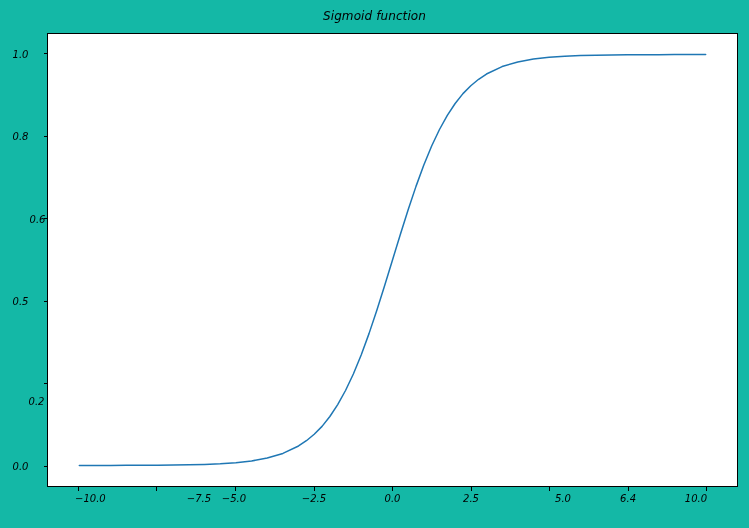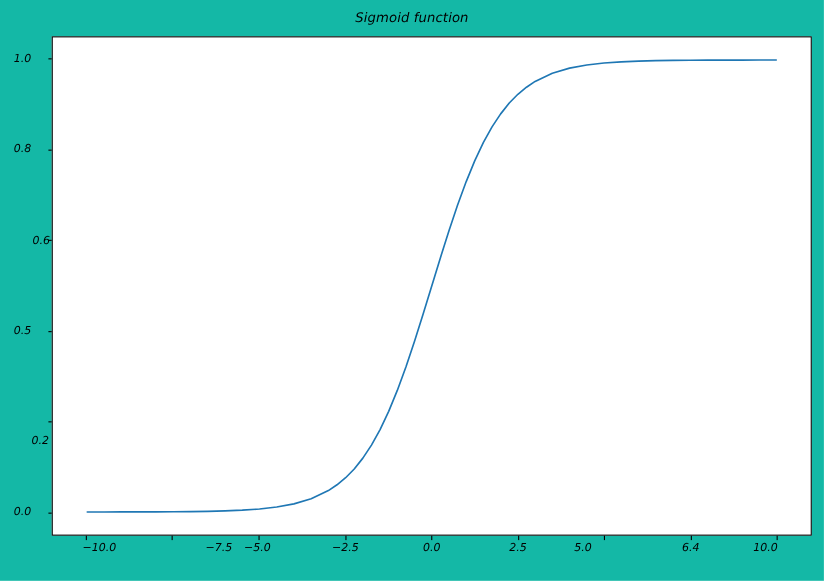--- a/index.html
+++ b/index.html
@@ -111,20 +111,20 @@
       <div class="tick-label xtick-label" style="left: 159px; top: 493px; margin-left: 40px;">−7.5</div>
       <div class="tick-mark xtick-mark" style="left: 235.005px; top: 487px;"></div>
       <div class="tick-label xtick-label" style="left: 234px; top: 493px;">−5.0</div>
       <div class="tick-mark xtick-mark" style="left: 313.527px; top: 487px;"></div>
       <div class="tick-label xtick-label" style="left: 313.977px; top: 493px;">−2.5</div>
       <div class="tick-mark xtick-mark" style="left: 392.05px; top: 487px;"></div>
       <div class="tick-label xtick-label" style="left: 392.5px; top: 493px;">0.0</div>
       <div class="tick-mark xtick-mark" style="left: 470.573px; top: 487px;"></div>
       <div class="tick-label xtick-label" style="left: 471.023px; top: 493px;">2.5</div>
       <div class="tick-mark xtick-mark" style="left: 549.095px; top: 487px;"></div>
-      <div class="tick-label xtick-label" style="left: 530px; top: 493px;">5.0</div>
+      <div class="tick-label xtick-label" style="left: 563px; top: 493px;">5.0</div>
       <div class="tick-mark xtick-mark" style="left: 627.618px; top: 487px;"></div>
       <div class="tick-label xtick-label" style="left: 628.068px; top: 493px;">6.4</div>
       <div class="tick-mark xtick-mark" style="left: 706.141px; top: 487px;"></div>
       <div class="tick-label xtick-label" style="left: 696px; top: 493px;">10.0</div>
     </div>
 
 </div>
 
 </body></html>

